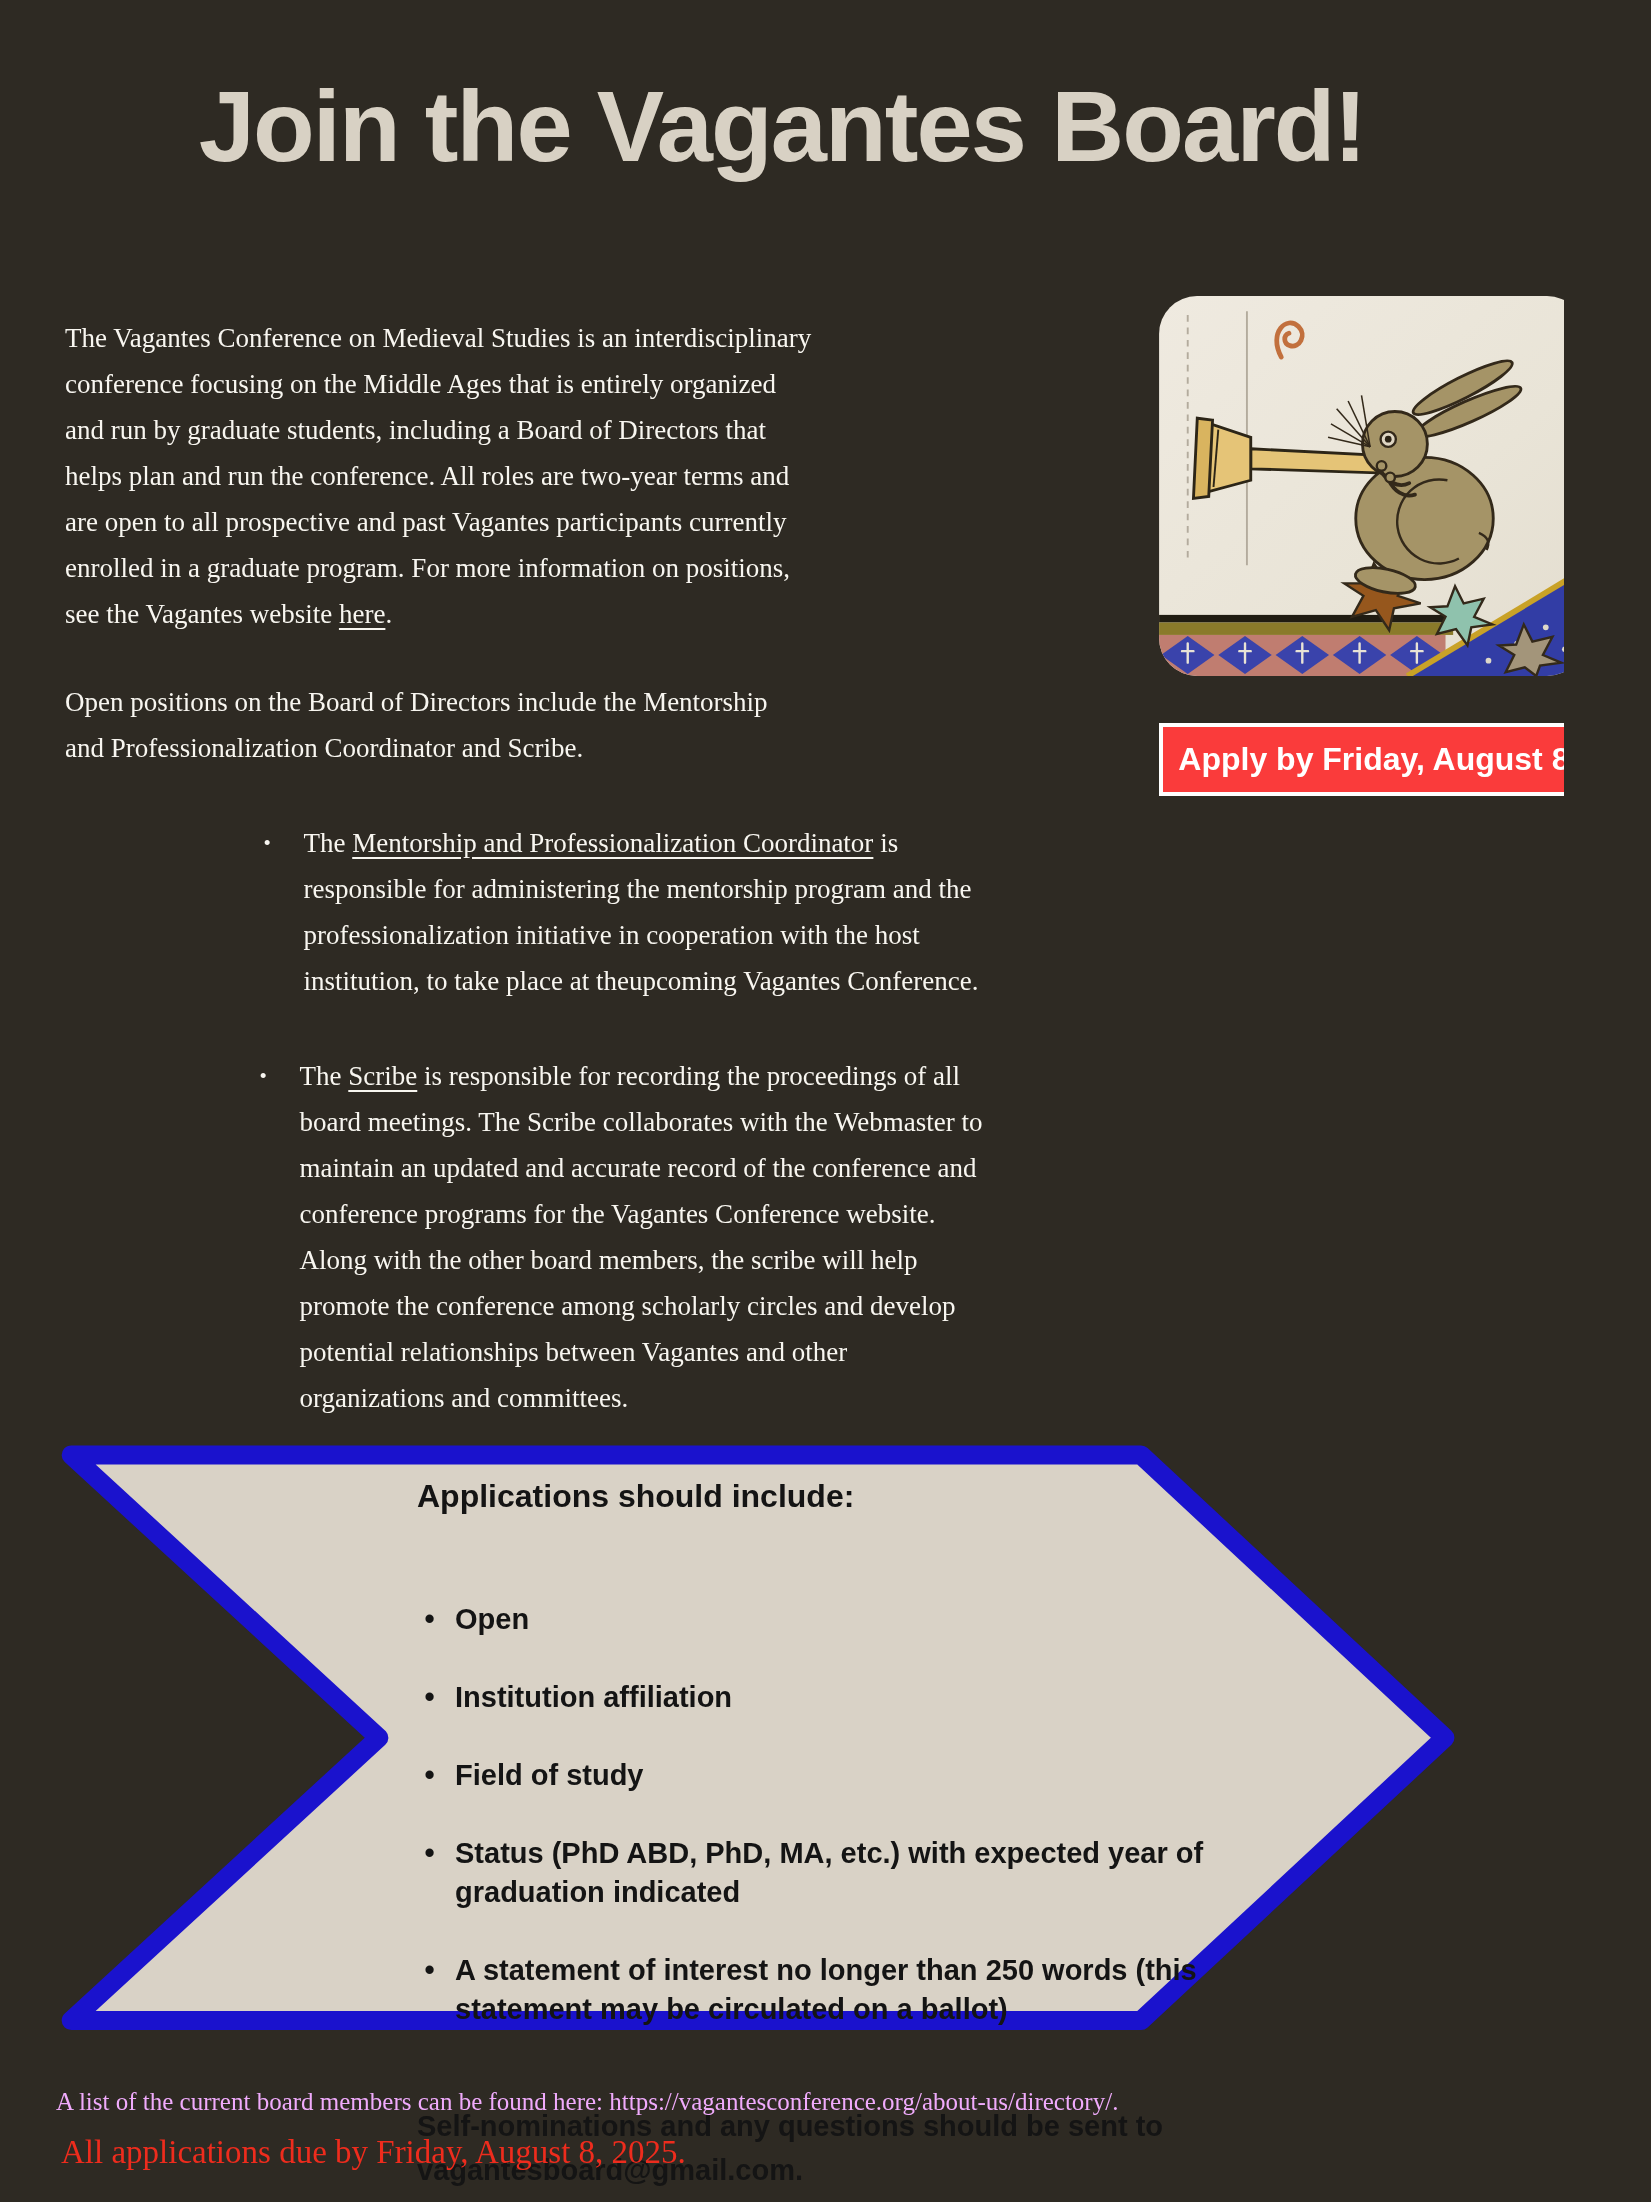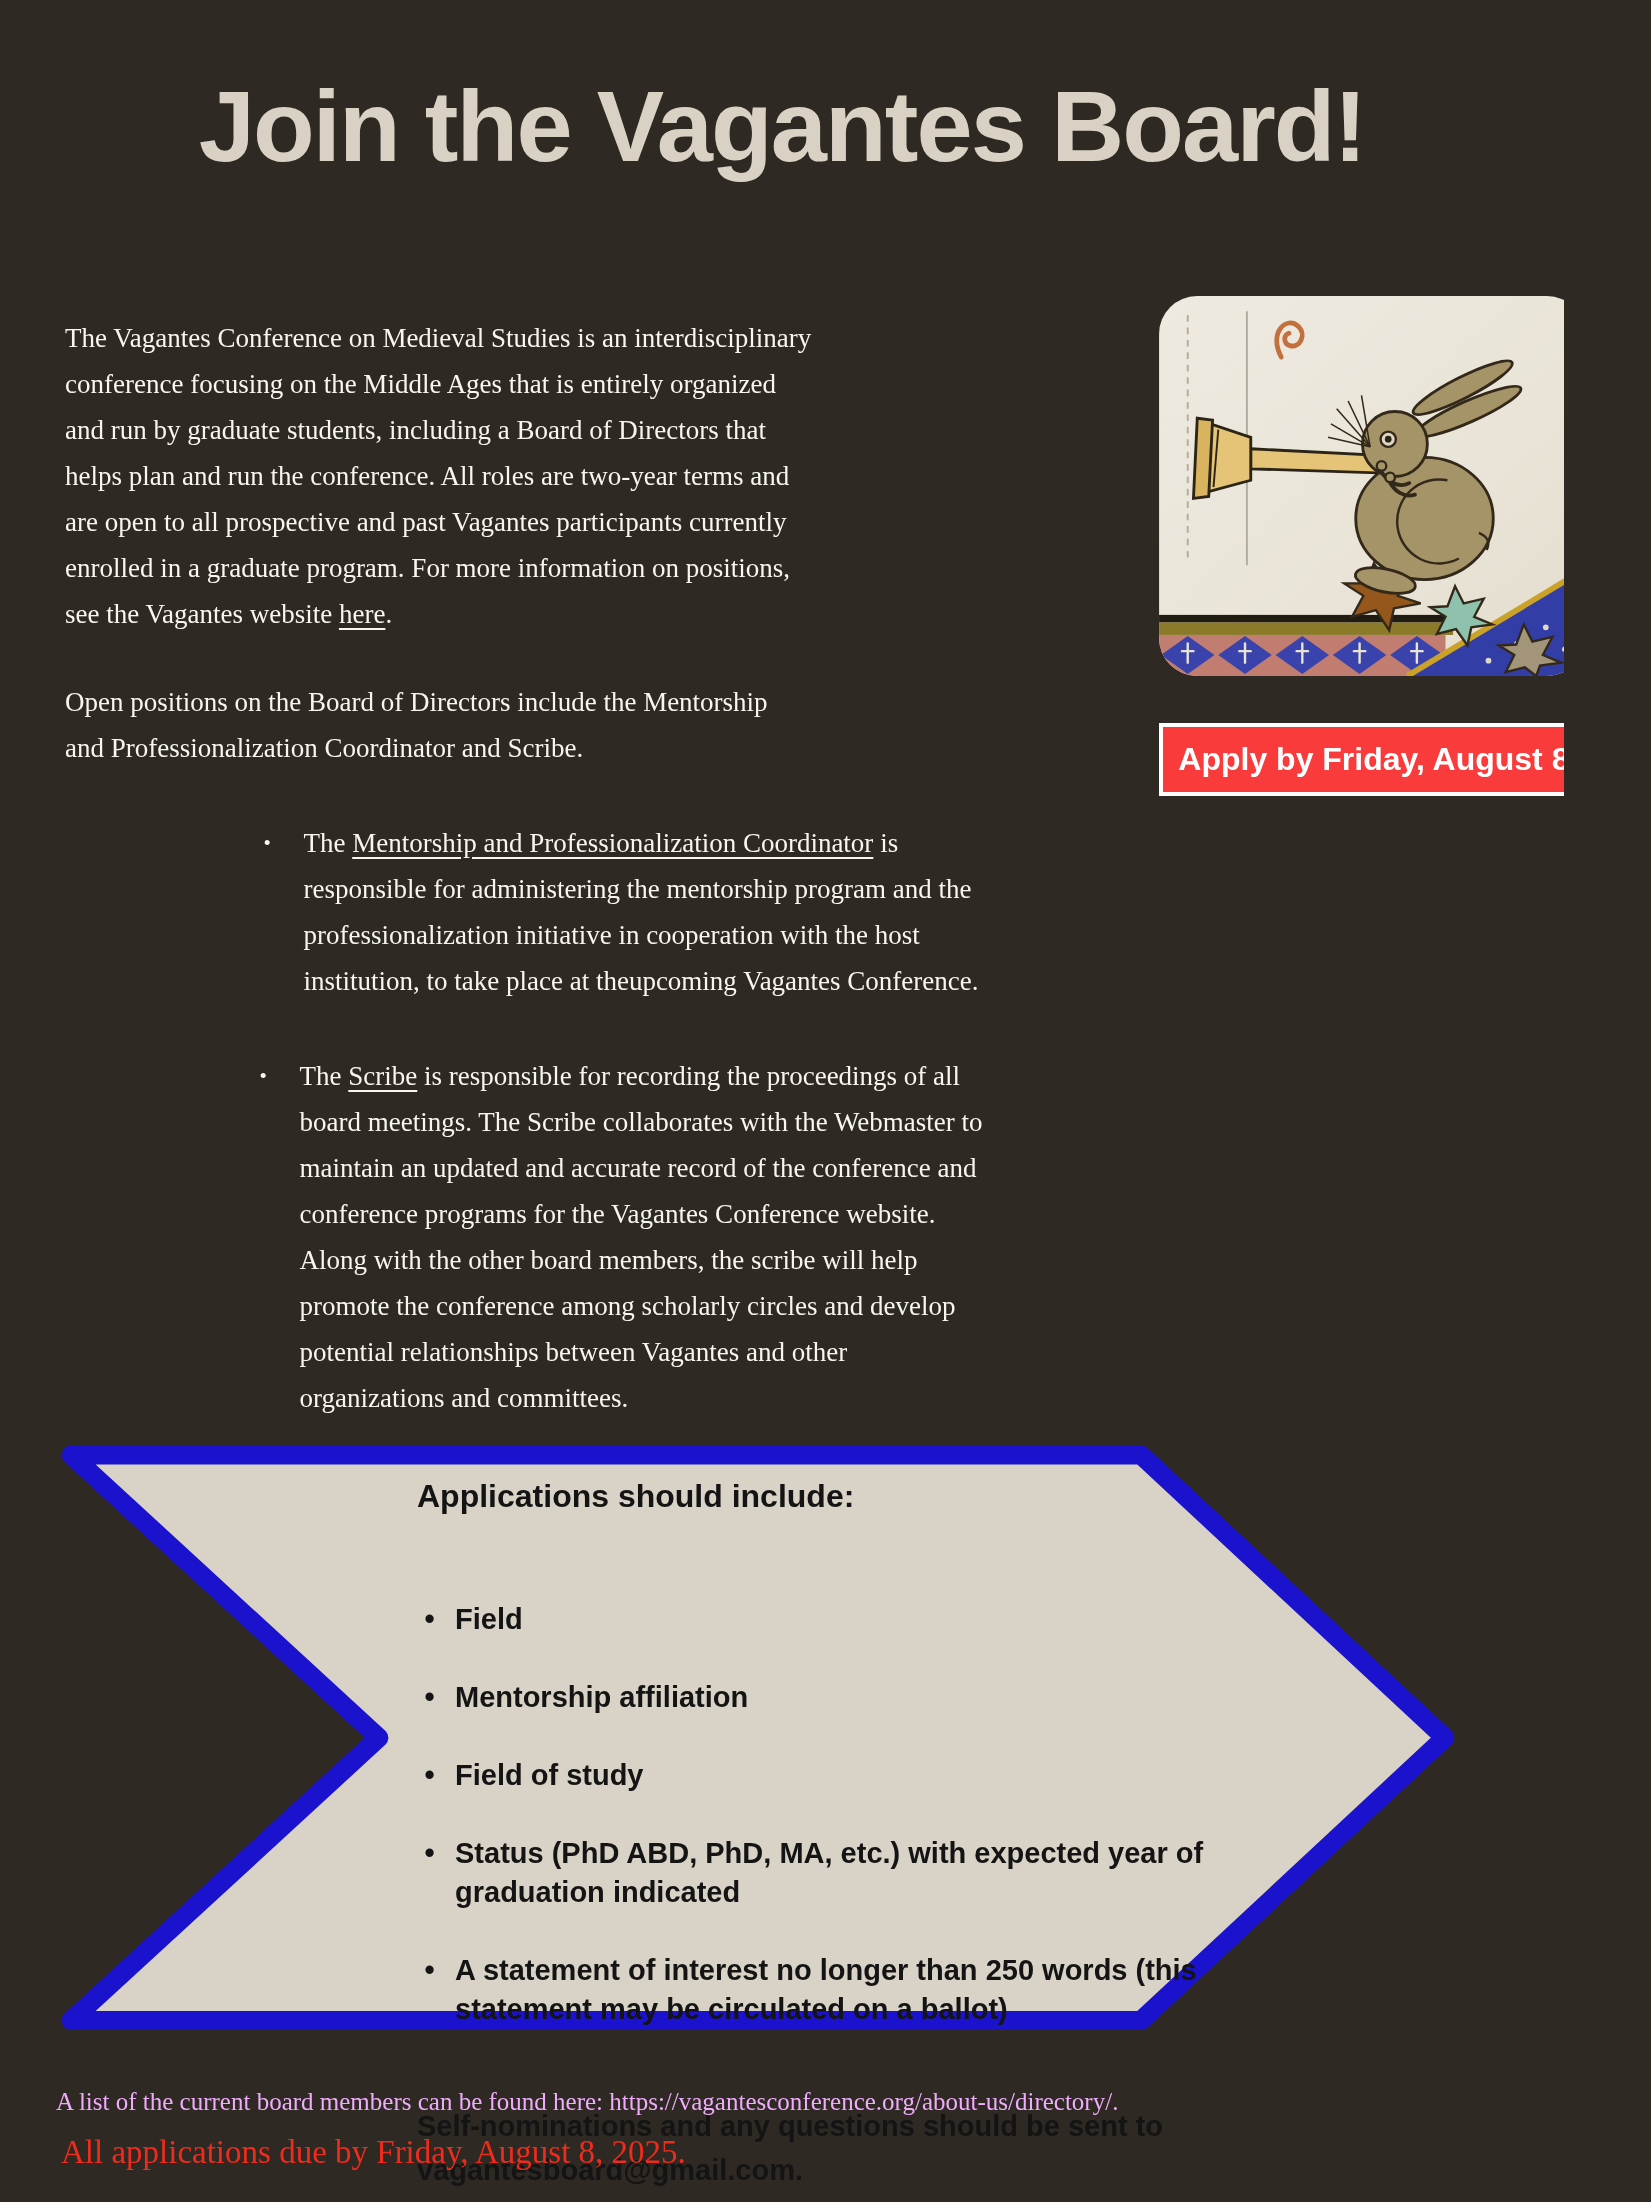--- a/index.html
+++ b/index.html
@@ -152,22 +152,22 @@
 
   <div class="badge">Apply by Friday, August 8</div>
 
   <svg class="callout-shape" viewBox="0 0 1492 648" xmlns="http://www.w3.org/2000/svg">
     <polygon points="26,22 1146,22 1464,318 1146,614 26,614 348,318" fill="#d9d2c6" stroke="#1a12cd" stroke-width="20" stroke-linejoin="round"></polygon>
   </svg>
 
   <div class="callout-content">
     <div class="c-head">Applications should include:</div>
     <ul class="c-list">
-      <li>Field</li>
-      <li>Mentorship affiliation</li>
+      <li>Open</li>
+      <li>Institution affiliation</li>
       <li>Field of study</li>
       <li>Status (PhD ABD, PhD, MA, etc.) with expected year of
 graduation indicated</li>
       <li>A statement of interest no longer than 250 words (this
 statement may be circulated on a ballot)</li>
     </ul>
     <div class="c-foot">Self-nominations and any questions should be sent to
 vagantesboard@gmail.com.</div>
   </div>
 

